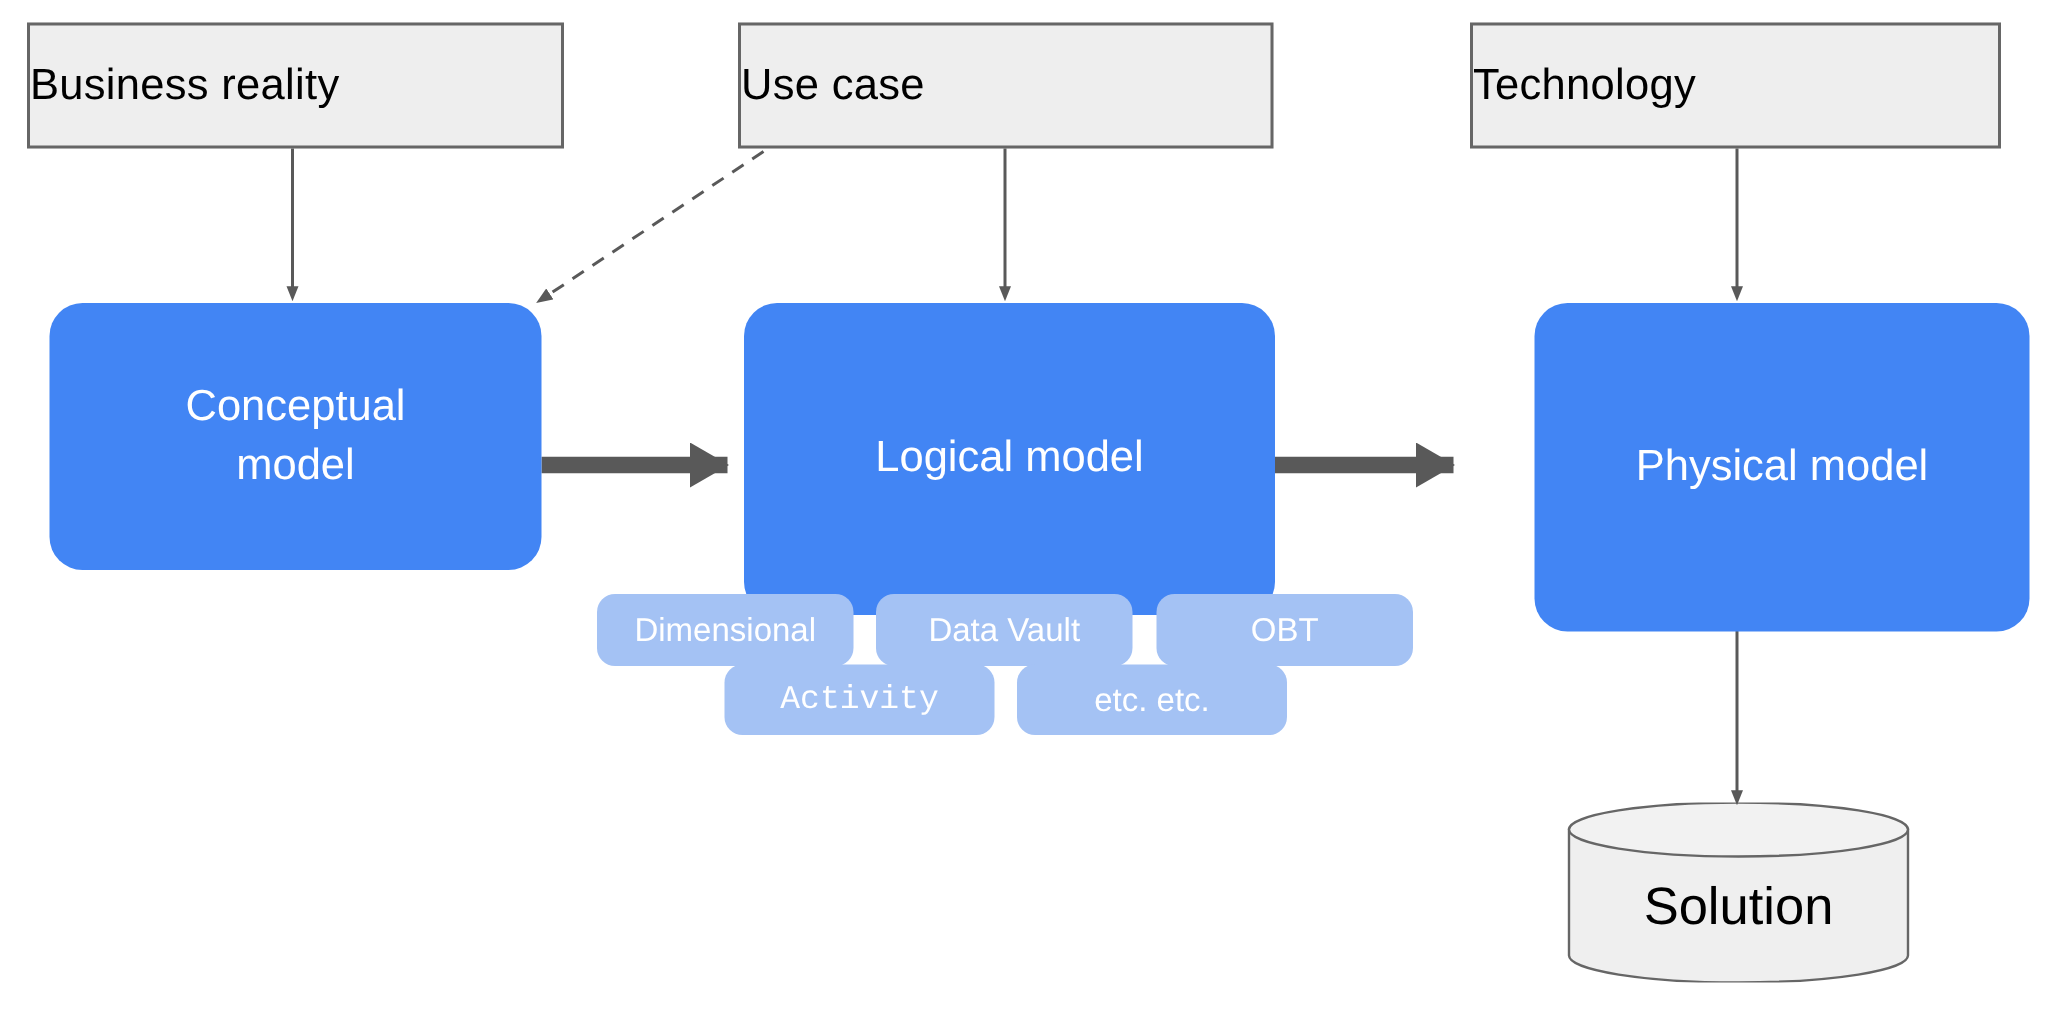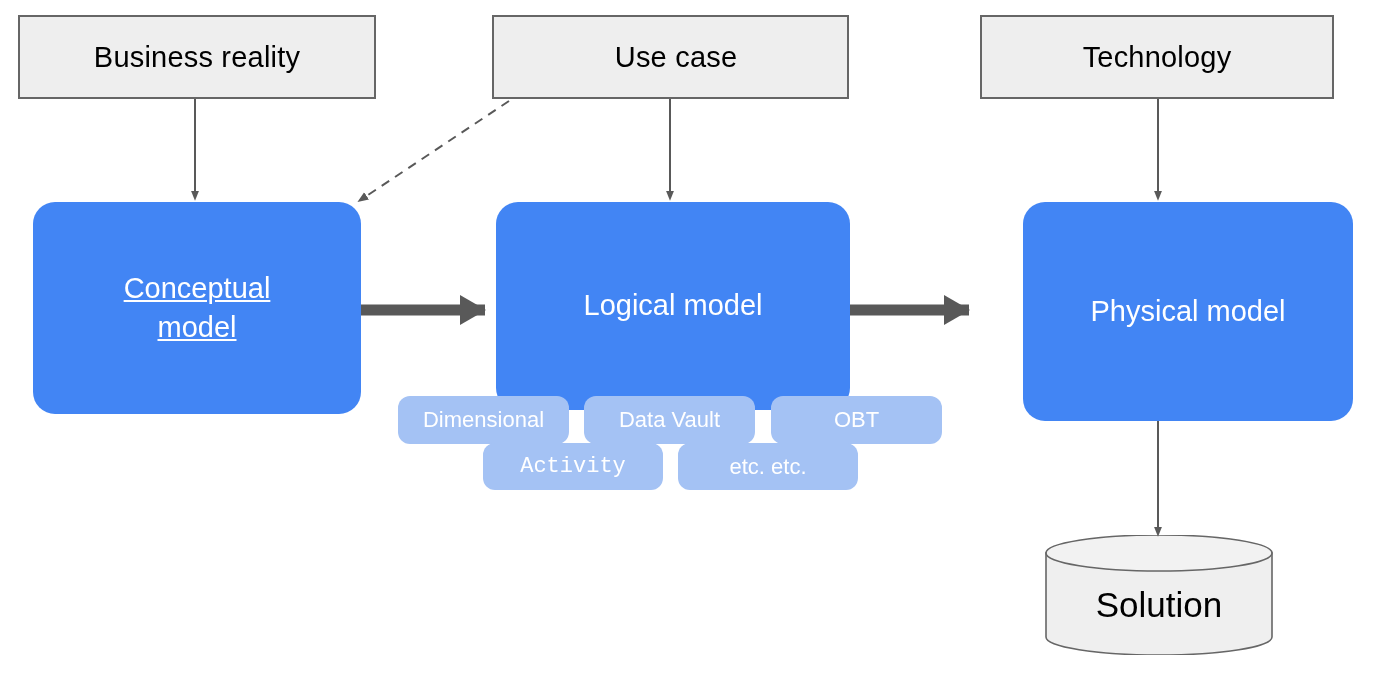--- a/index.html
+++ b/index.html
@@ -19,21 +19,21 @@
   }
 
   
   .src-box {
     position: absolute;
     background: #EEEEEE;
     border: 2px solid #666666;
     box-sizing: border-box;
     display: flex;
     align-items: center;
-    justify-content: center;
+    justify-content: flex-start;
     color: #000000;
     font-size: 29px;
     letter-spacing: 0.2px;
   }
 
   
   .model-box {
     position: absolute;
     background: #4285F4;
     border-radius: 22px;
@@ -118,29 +118,29 @@
 
     <line x1="839" y1="310" x2="969" y2="310" stroke="#595959" stroke-width="11" marker-end="url(#thickArrow)"></line>
 
     <line x1="1158" y1="420" x2="1158" y2="532" stroke="#595959" stroke-width="2" marker-end="url(#thinArrow)"></line>
   </svg>
 
   <div class="src-box" style="left:18px; top:15px; width:358px; height:84px;">
     <span>Business reality</span>
   </div>
 
-  <div class="src-box" style="left:492px; top:15px; width:357px; height:84px;padding-left:11px;">
+  <div class="src-box" style="left:492px; top:15px; width:357px; height:84px;">
     <span>Use case</span>
   </div>
 
   <div class="src-box" style="left:980px; top:15px; width:354px; height:84px;">
     <span>Technology</span>
   </div>
 
-  <div class="model-box" style="left:33px; top:202px; width:328px; height:212px;text-decoration:underline;">
+  <div class="model-box" style="left:33px; top:202px; width:328px; height:178px;">
     <span>
       <span>Conceptual</span><br>
       <span>model</span>
     </span>
   </div>
 
   <div class="model-box" style="left:496px; top:202px; width:354px; height:208px;">
     <span>Logical model</span>
   </div>
 

